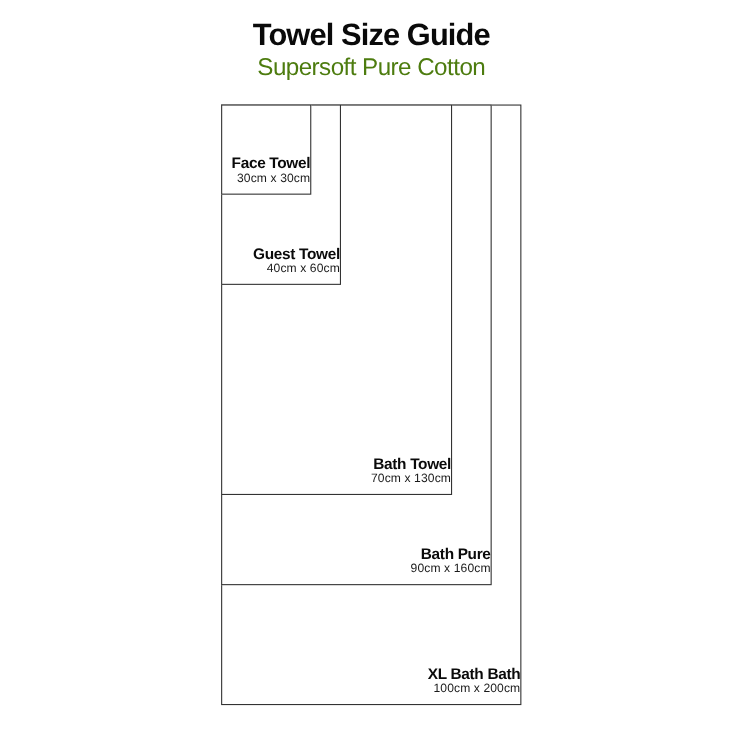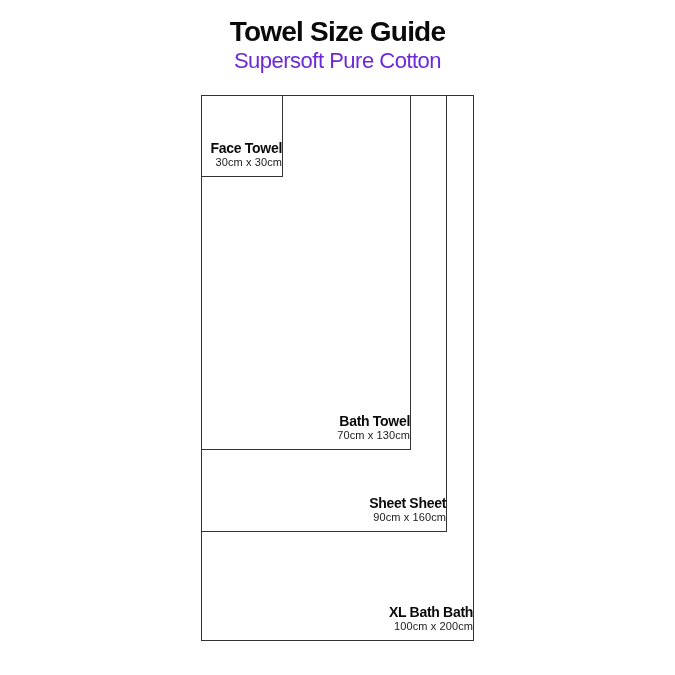--- a/index.html
+++ b/index.html
@@ -27,21 +27,21 @@
     font-weight: bold;
     letter-spacing: -0.8px;
     line-height: 32px;
     color: #0a0a0a;
   }
   .subtitle {
     font-size: 22px;
     font-weight: normal;
     letter-spacing: -0.5px;
     line-height: 26px;
-    color: #6d28d9;
+    color: #4d7c0f;
   }
   .diagram {
     position: absolute;
     left: 201px;
     top: 95px;
     width: 274px;
     height: 546px;
   }
   .towel-rect {
     position: absolute;
@@ -81,24 +81,28 @@
   <div class="title">Towel Size Guide</div>
   <div class="subtitle">Supersoft Pure Cotton</div>
 </div>
 
 <div class="diagram">
     <div class="towel-rect" style="width: 273px; height: 546px; border-color: rgb(51, 51, 51);">
       <div class="towel-name">XL Bath Bath</div>
       <div class="towel-dims">100cm x 200cm</div>
     </div>
     <div class="towel-rect" style="width: 246px; height: 437px; border-color: rgb(51, 51, 51);">
-      <div class="towel-name">Sheet Sheet</div>
+      <div class="towel-name">Bath Pure</div>
       <div class="towel-dims">90cm x 160cm</div>
     </div>
     <div class="towel-rect" style="width: 210px; height: 355px; border-color: rgb(51, 51, 51);">
       <div class="towel-name">Bath Towel</div>
       <div class="towel-dims">70cm x 130cm</div>
+    </div>
+    <div class="towel-rect" style="width: 109px; height: 164px; border-color: rgb(51, 51, 51);">
+      <div class="towel-name">Guest Towel</div>
+      <div class="towel-dims">40cm x 60cm</div>
     </div>
     <div class="towel-rect" style="width: 82px; height: 82px; border-color: rgb(51, 51, 51);">
       <div class="towel-name">Face Towel</div>
       <div class="towel-dims">30cm x 30cm</div>
     </div>
   </div>
 
 </body></html>

